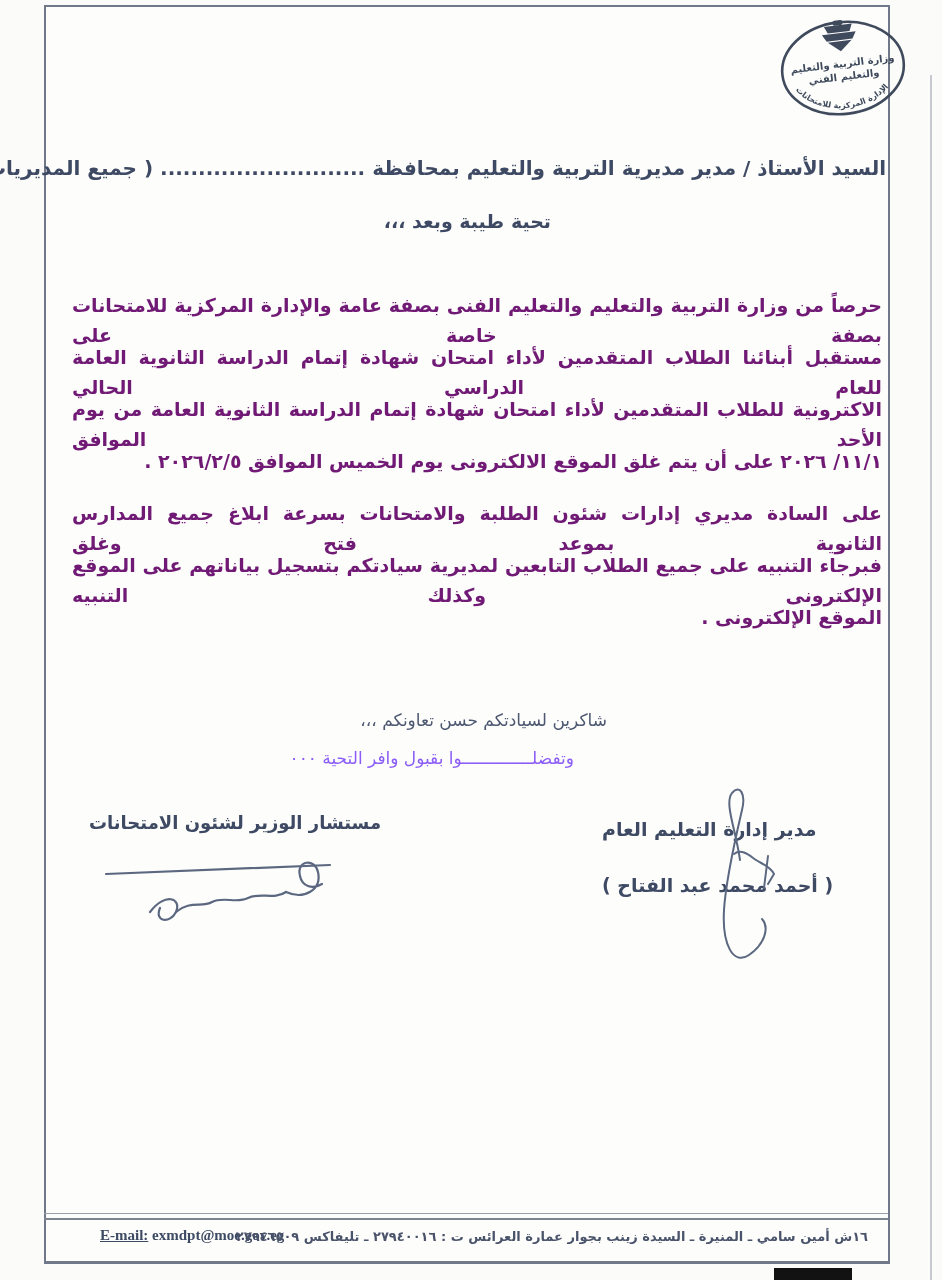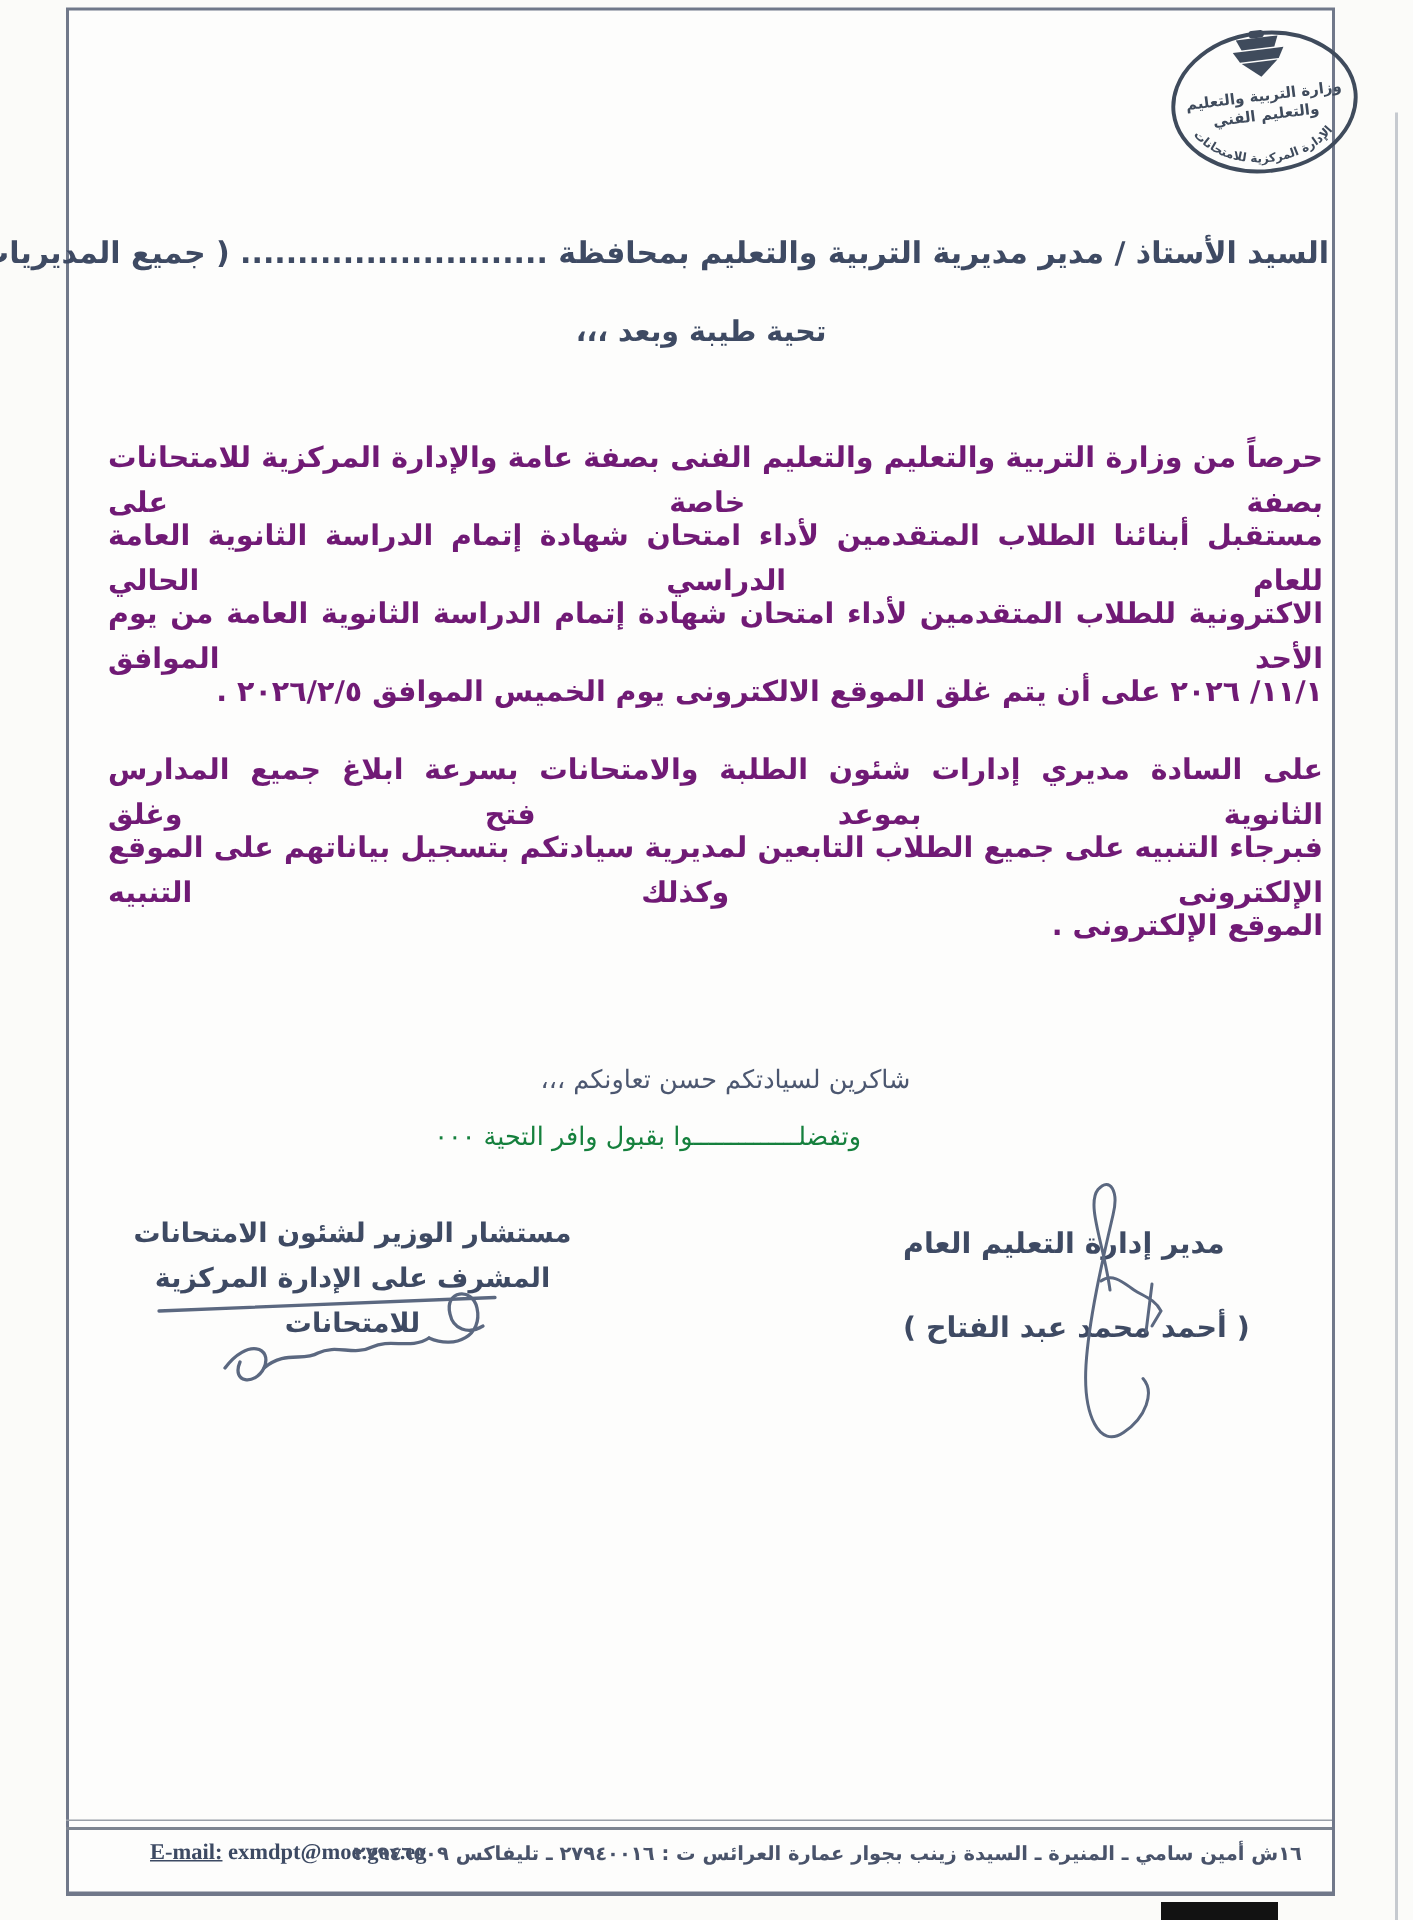--- a/index.html
+++ b/index.html
@@ -28,21 +28,21 @@
   }
   
   .body-block{
     left:72px;right:60px;top:290px;direction:rtl;
     font-weight:bold;font-size:19px;color:#701a75;
   }
   .bline{height:52px;line-height:30px;text-align:justify;text-align-last:justify;overflow:visible;}
   .bline.endline{text-align:right;text-align-last:right;}
   
   .thanks{right:335px;top:710px;direction:rtl;font-size:17px;color:#4c5770;text-align:right;}
-  .regards{right:368px;top:748px;direction:rtl;font-size:17px;color:#15803d;}
+  .regards{right:368px;top:748px;direction:rtl;font-size:17px;color:#8b5cf6;}
   
   .sig-right{right:40px;top:818px;width:300px;text-align:left;direction:rtl;}
   .sig-right .title{font-weight:bold;font-size:19px;color:#3e4a63;}
   .sig-right .name{font-weight:bold;font-size:19px;color:#3e4a63;margin-top:34px;}
   .sig-left{left:80px;top:808px;width:310px;text-align:center;direction:rtl;}
   .sig-left .title1,.sig-left .title2{font-weight:bold;font-size:18px;color:#3e4a63;line-height:30px;}
   .sig-left .name{font-weight:bold;font-size:19px;color:#3e4a63;margin-top:42px;}
   svg{display:block;}
   
   .footer-sep1{left:44px;width:844px;top:1213px;height:1px;background:#9aa0a8;}
@@ -112,21 +112,20 @@
     <g fill="none" stroke="#5b6880" stroke-width="2" stroke-linecap="round">
       <path d="M 47 92 C 43 62, 31 35, 39 25 C 47 16, 53 26, 49 42 C 43 68, 33 110, 31 142 C 29 176, 40 198, 56 187 C 71 177, 77 160, 69 151"></path>
       <path d="M 41 86 C 49 80, 57 88, 63 92 C 69 96, 77 98, 81 106 L 75 116"></path>
       <path d="M 75 88 L 71 120"></path>
     </g>
   </svg>
 </div>
 
 <div class="abs sig-left">
   <div class="title1">مستشار الوزير لشئون الامتحانات</div>
-  <div class="title2">المشرف على الإدارة المركزية للامتحانات</div>
 </div>
 <div class="abs" style="left:88px;top:848px;width:252px;height:84px;">
   <svg width="252" height="84" viewBox="0 0 252 84">
     <g fill="none" stroke="#5b6880" stroke-width="2.2" stroke-linecap="round">
       <path d="M 18 26 L 242 17"></path>
       <path d="M 62 64 C 77 44, 94 50, 88 64 C 82 76, 66 74, 72 60"></path>
       <path d="M 88 64 C 102 52, 114 60, 124 54 C 136 48, 148 56, 160 50 C 172 44, 186 52, 198 44"></path>
       <path d="M 198 44 C 216 52, 234 42, 230 24 C 227 10, 208 12, 212 28 C 214 38, 224 42, 234 36"></path>
     </g>
   </svg>

